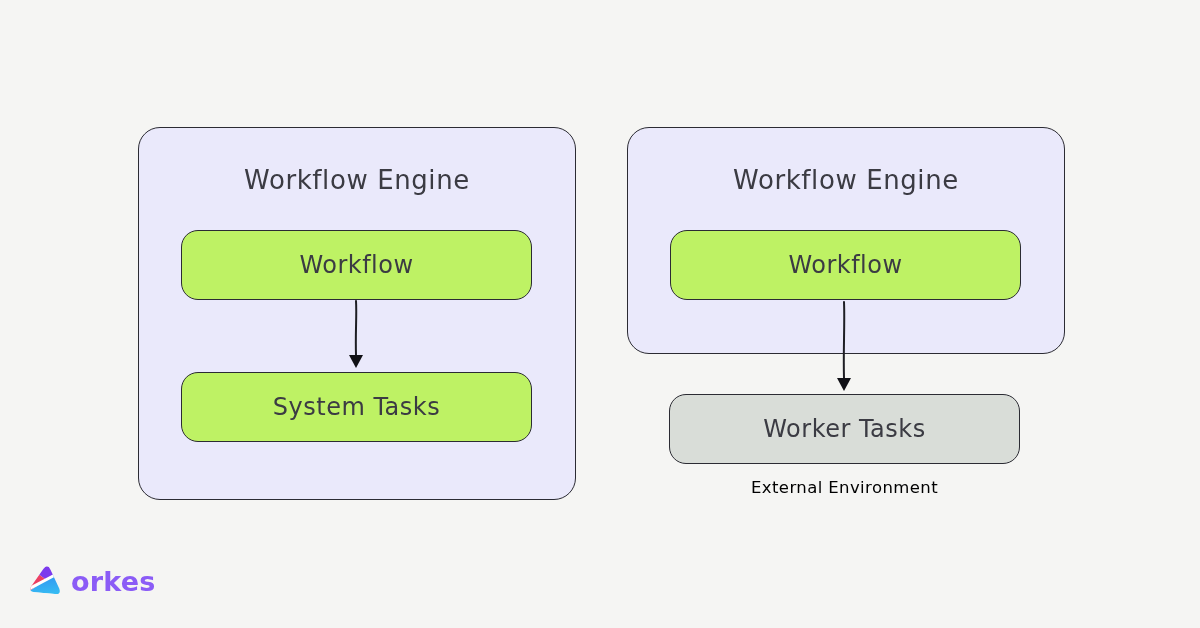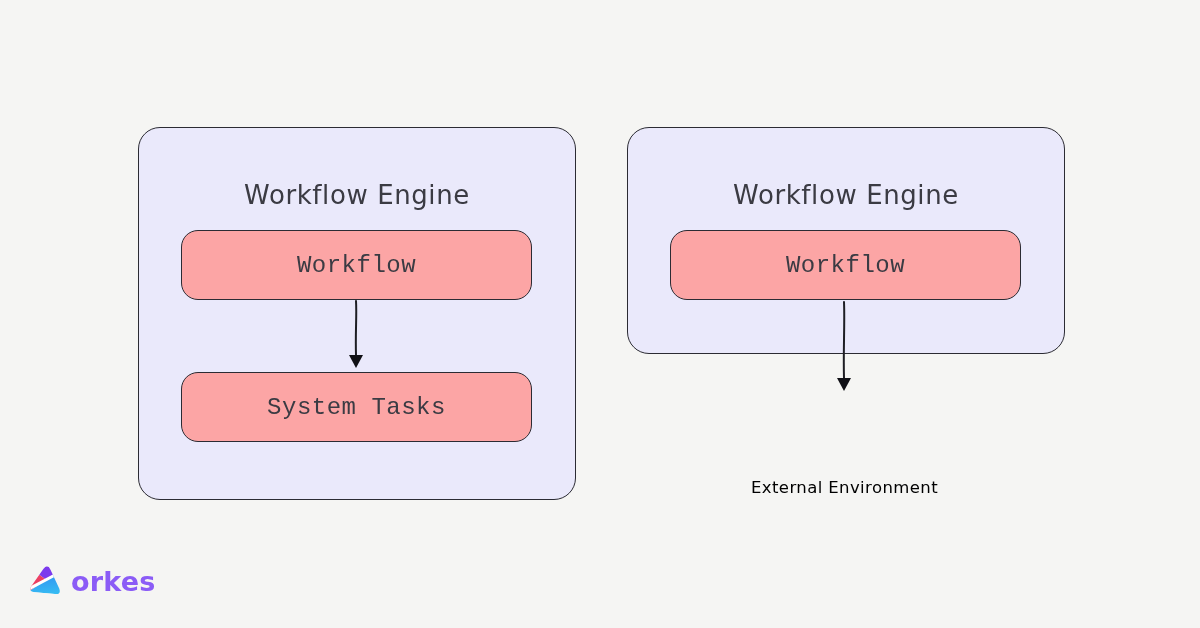--- a/index.html
+++ b/index.html
@@ -15,35 +15,35 @@
     position: absolute;
     background: #eae9fb;
     border: 1.5px solid #2b2b33;
     border-radius: 22px;
   }
   #engine-left  { left: 138px; top: 127px; width: 436px; height: 371px; }
   #engine-right { left: 627px; top: 127px; width: 436px; height: 225px; }
 
   .engine-title {
     position: absolute; top: 37px; left: 0; right: 0;
-    margin: 15px; text-align: center;
+    margin: 0; text-align: center;
     font-size: 26px; font-weight: 500; letter-spacing: 0.6px;
     color: #3b3b43;
   }
 
   .node {
     position: absolute;
     width: 351px; height: 70px;
     border: 1.5px solid #2b2b33;
     border-radius: 17px;
     display: flex; align-items: center; justify-content: center;
     font-size: 24px; letter-spacing: 0.5px; color: #3b3b43;
     box-sizing: border-box;
   }
-  .node-purple { background: #fca5a5; font-family: Liberation Mono, monospace; }
+  .node-purple { background: #bef264; }
   .node-gray   { background: #d9ddd8; }
 
   #node-workflow-left  { left: 42px; top: 102px; }
   #node-system-tasks   { left: 42px; top: 244px; }
   #node-workflow-right { left: 42px; top: 102px; }
   #node-worker-tasks   { left: 669px; top: 394px; }
 
   .caption {
     position: absolute; left: 669px; top: 478px; width: 351px;
     text-align: center; font-size: 16.5px; letter-spacing: 0.4px;
@@ -78,20 +78,23 @@
     </div>
   </section>
 
   <section class="engine" id="engine-right">
     <h2 class="engine-title">Workflow Engine</h2>
     <div class="node node-purple" id="node-workflow-right">
       <span>Workflow</span>
     </div>
   </section>
 
+  <div class="node node-gray" id="node-worker-tasks">
+    <span>Worker Tasks</span>
+  </div>
 
   <div class="caption">External Environment</div>
 
   <svg class="arrow" id="arrow-left" width="20" height="72" viewBox="0 0 20 72">
     <path d="M10 1 C 10.9 14, 9.3 32, 10 55" stroke="#1e1e24" stroke-width="2" fill="none" stroke-linecap="round"></path>
     <polygon points="3,55 17,55 10,68" fill="#111116"></polygon>
   </svg>
 
   <svg class="arrow" id="arrow-right" width="20" height="93" viewBox="0 0 20 93">
     <path d="M10 1 C 10.9 22, 9.2 52, 10 77" stroke="#1e1e24" stroke-width="2" fill="none" stroke-linecap="round"></path>

